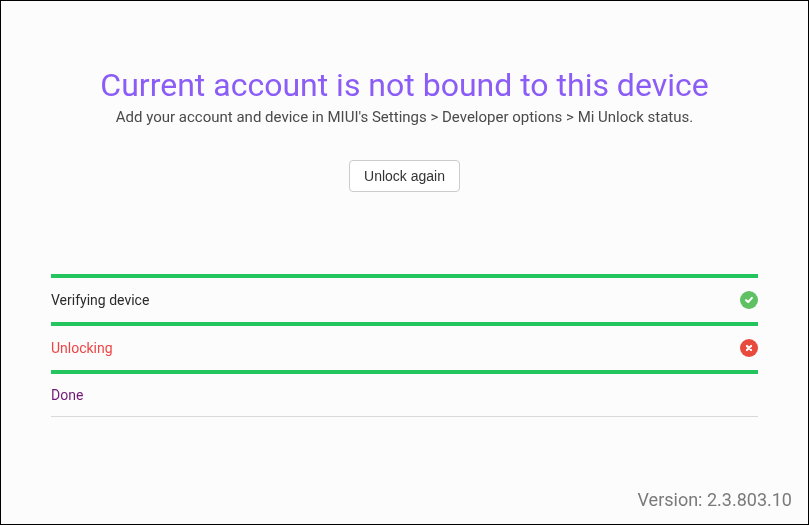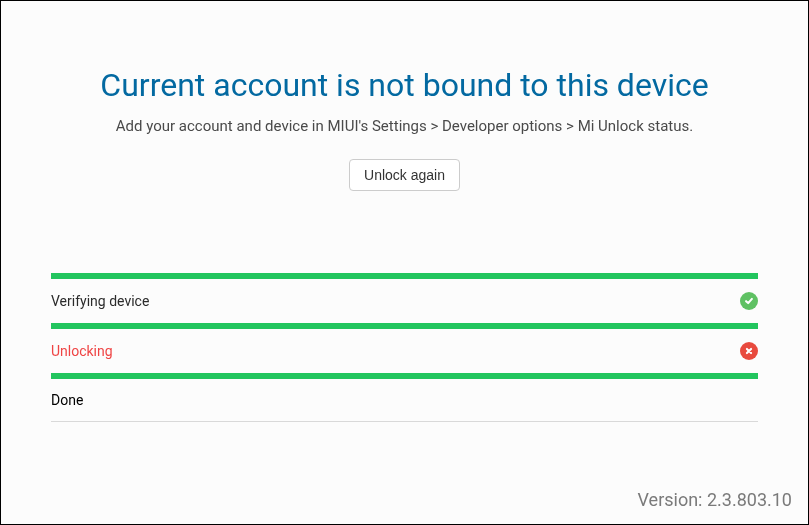--- a/index.html
+++ b/index.html
@@ -19,68 +19,68 @@
       width: 100%;
       height: 100%;
       padding: 0 50px;
       display: flex;
       flex-direction: column;
     }
     .title {
       text-align: center;
       font-size: 32px;
       font-weight: 400;
-      color: #0369a1;
+      color: #8b5cf6;
       margin-top: 65px;
     }
     .subtitle {
       text-align: center;
       font-size: 15px;
       color: #4a4a4a;
-      margin-top: 13px;
+      margin-top: 4px;
     }
     .button-wrap {
       text-align: center;
-      margin-top: 24px;
+      margin-top: 34px;
     }
     .unlock-btn {
       display: inline-block;
       background: #ffffff;
       border: 1px solid #cccccc;
       border-radius: 4px;
       padding: 7px 14px;
       font-size: 14px;
       color: #333;
       cursor: pointer;
     }
     .steps {
       margin-top: 82px;
     }
     .step-row {
       display: flex;
       align-items: center;
       justify-content: space-between;
       padding: 13px 0;
-      border-top: 6px solid #22c55e;
+      border-top: 4px solid #22c55e;
       gap: 36px;
     }
     .step-row:last-child {
       border-bottom: 1px solid #d9d9d9;
     }
     .step-label {
       font-size: 14px;
     }
     .step-done .step-label {
       color: #2b2b2b;
     }
     .step-error .step-label {
       color: #ef4444;
     }
     .step-pending .step-label {
-      color: #000000;
+      color: #701a75;
     }
     .icon {
       width: 18px;
       height: 18px;
       border-radius: 50%;
       display: flex;
       align-items: center;
       justify-content: center;
       flex-shrink: 0;
     }

